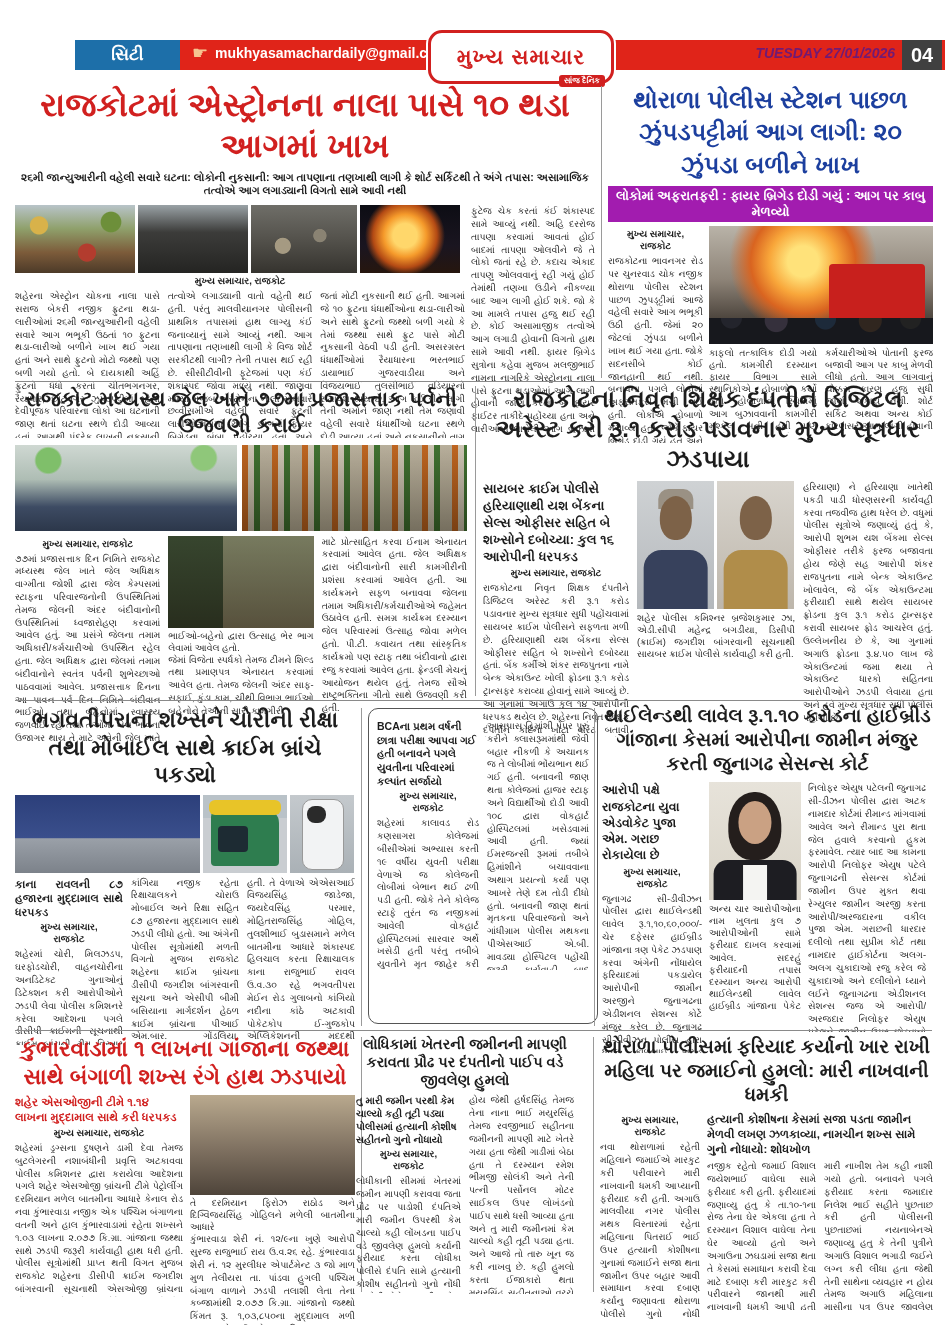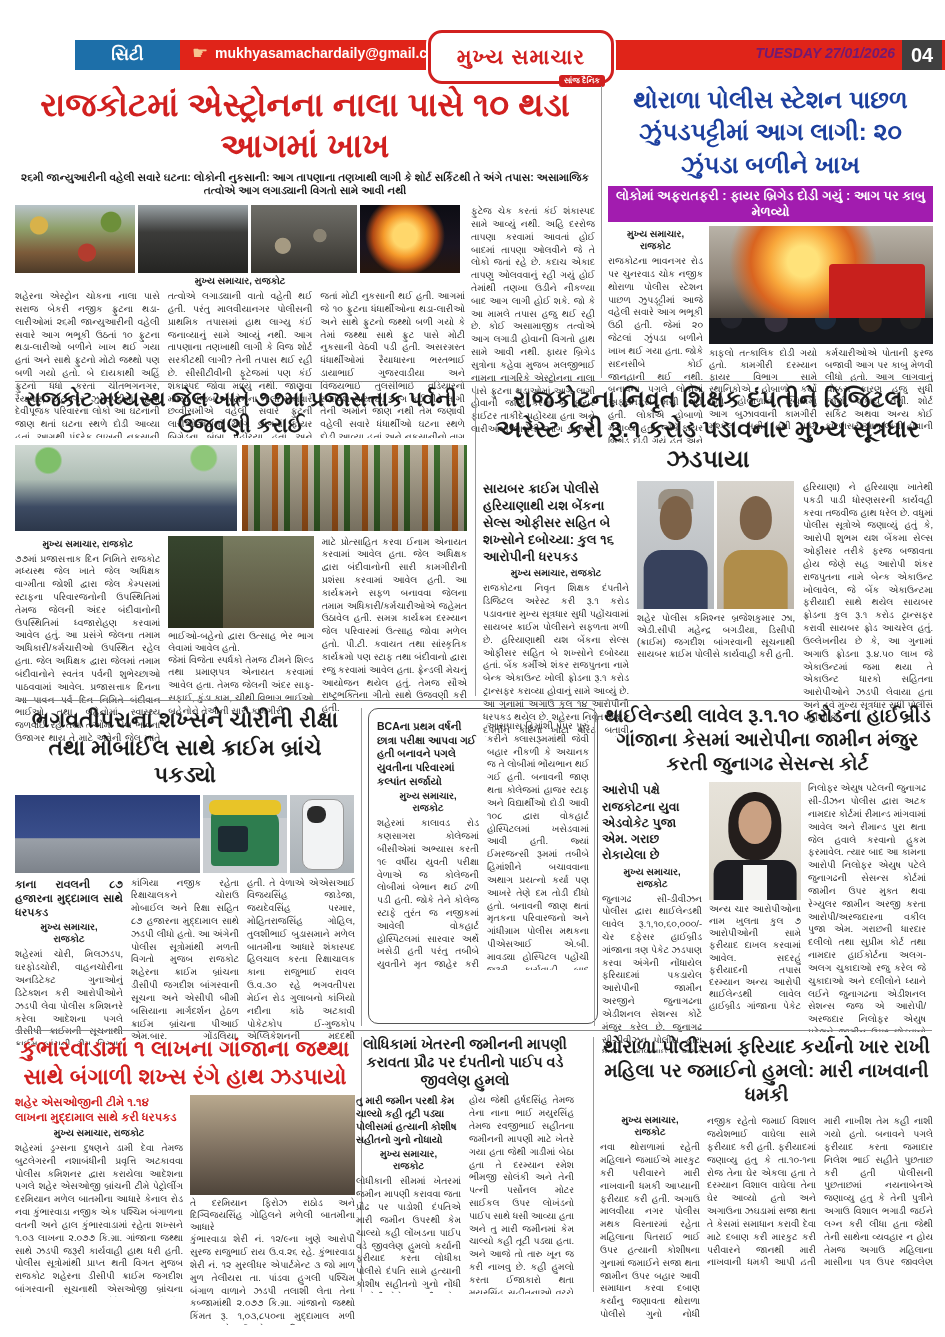--- a/index.html
+++ b/index.html
@@ -305,20 +305,21 @@
   <div class="vline" style="left:593px;top:1037px;height:255px;"></div>
 
   <div style="position:absolute;left:600px;top:1035px;width:333px;">
     <div class="headline" style="font-size:19px;">થોરાળા પોલીસમાં ફરિયાદ કર્યાનો ખાર રાખી મહિલા પર જમાઈનો હુમલો: મારી નાખવાની ધમકી</div>
     <div style="display:flex;gap:7px;margin-top:6px;">
       <div style="width:100px;">
         <div class="byline">મુખ્ય સમાચાર, રાજકોટ</div>
         <div class="bodytext" style="height:178px;">નવા થોરાળામાં રહેતી મહિલાને જમાઈએ મારકુટ કરી પરીવારને મારી નાખવાની ધમકી આપ્યાની ફરીયાદ કરી હતી. અગાઉ માલવીયા નગર પોલીસ મથક વિસ્તારમાં રહેતા મહિલાના પિતરાઈ ભાઈ ઉપર હત્યાની કોશીષના ગુનામાં જમાઈને સજા થતા જામીન ઉપર બહાર આવી સમાધાન કરવા દબાણ કર્યાનુ જણાવતા થોરાળા પોલીસે ગુનો નોધી આરોપીને પકડી લેવા કાર્યવાહી કરી છે. આ અંગેની માહિતી મુજબ નવા થોરાળા પાસેના ન્યુ સર્વોદય સોસાયટીમાં રહેતા નયનાબેન પ્રવિણભાઈ પરમાર એ તેના ઘર</div>
       </div>
       <div style="width:226px;">
+        <div class="subhead" style="font-size:11.5px;text-align:left;">હત્યાની કોશીષના કેસમાં સજા પડતા જામીન મેળવી લખણ ઝળકાવ્યા, નામચીન શખ્સ સામે ગુનો નોધાયો: શોધખોળ</div>
         <div class="cols" style="margin-top:3px;height:150px;">
           <div class="col bodytext">નજીક રહેતો જમાઈ વિશાલ જયેશભાઈ વાઘેલા સામે ફરીયાદ કરી હતી. ફરીયાદમાં જણાવ્યુ હતુ કે તા.૧૦-૧ના રોજ તેના ઘેર એકલા હતા તે દરમ્યાન વિશાલ વાઘેલા તેના ઘેર આવ્યો હતો અને અગાઉના ઝઘડામાં સજા થતા તે કેસમાં સમાધાન કરાવી દેવા માટે દબાણ કરી મારકુટ કરી પરીવારને જાનથી મારી નાખવાની ધમકી આપી હતી જેથી મહિલાએ ઘરમાં ખુસી દરવાજા બંધ કરી દેતા બહારથી દરવાજાને પાટા મારી હું પાછો આવુ છુ તમને અને તારા પરીવારને જાનથી</div>
           <div class="col bodytext">મારી નાખીશ તેમ કહી નાશી ગયો હતો. બનાવને પગલે ફરીયાદ કરતા જમાદાર નિલેશ ભાઈ સહીતે પુછતાછ કરી હતી પોલીસની પુછતાછમાં નયનાબેનએ જણાવ્યુ હતુ કે તેની પુત્રીને અગાઉ વિશાલ ભગાડી જઈને લગ્ન કરી લીધા હતા જેથી તેની સાથેના વ્યવહાર ન હોય તેમજ અગાઉ મહિલાના માસીના પુત્ર ઉપર જીવલેણ હુમલો કર્યો હતો જેમાં હત્યાની કોશીષના ગુનામાં સજા થતા જામીન ઉપર જેલ બહાર આવી કરી મારામારી કરી હોવાનુ જણાવતા પોલીસે ગુનો નોધી કાર્યવાહી કરી છે.</div>
         </div>
       </div>
     </div>
   </div>
 
 </div>
 

